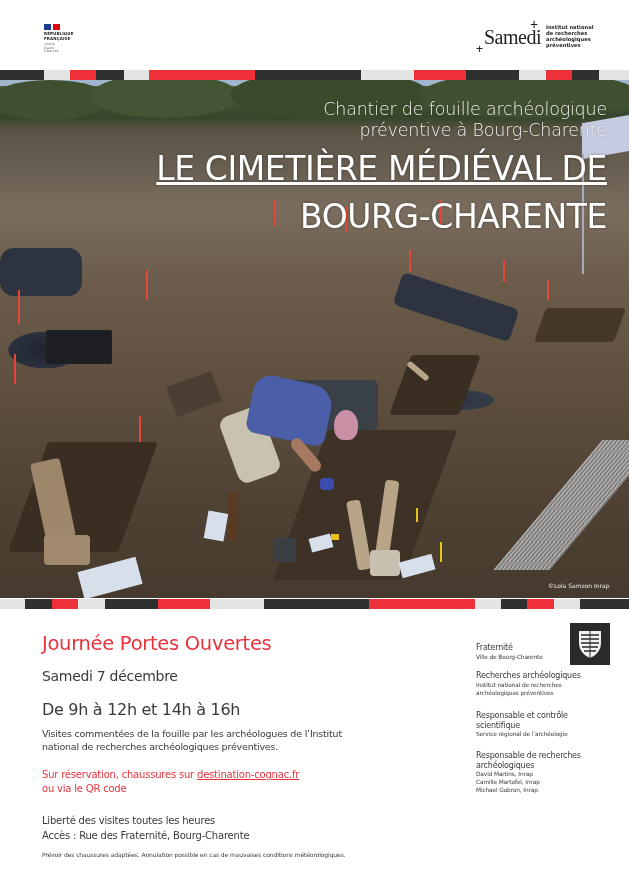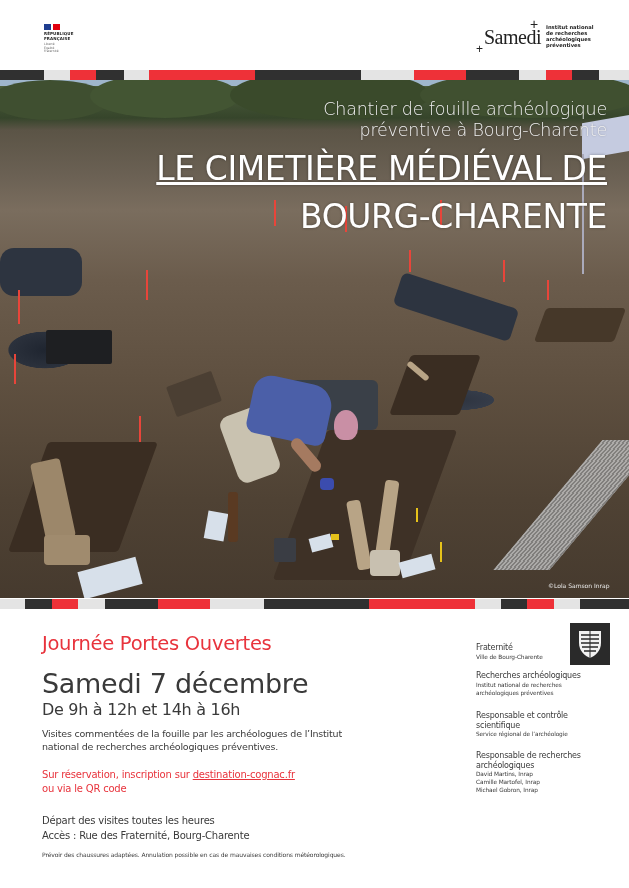--- a/index.html
+++ b/index.html
@@ -39,21 +39,21 @@
   .tent{position:absolute;background:#c5cbe0;}
   #sub1,#sub2{position:absolute;right:22px;color:#f0f0f0;font-size:17.5px;text-align:right;font-family:"DejaVu Sans",sans-serif;font-weight:300;text-shadow:0 0 2px rgba(0,0,0,.3);white-space:nowrap;letter-spacing:-.2px;}
   #sub1{top:99px;}
   #sub2{top:120px;}
   #title1,#title2{position:absolute;right:22px;color:#fff;font-size:33px;text-align:right;font-family:"DejaVu Sans",sans-serif;white-space:nowrap;letter-spacing:-.4px;text-shadow:0 0 3px rgba(0,0,0,.35);}
   #title1{top:149px;text-decoration:underline;}
   #title2{top:197px;}
   #credit{position:absolute;left:548px;top:582px;font-size:6px;color:#eee;}
   
   #jpo{left:42px;top:632px;font-size:19.5px;color:#e8333c;letter-spacing:-.3px;}
-  #date{left:42px;top:668px;font-size:27px;color:#3a3a3a;letter-spacing:-.3px;}
+  #date{left:42px;top:668px;font-size:14px;color:#3a3a3a;letter-spacing:-.3px;}
   #hours{left:42px;top:700px;font-size:16px;color:#3a3a3a;letter-spacing:-.3px;}
   #visits{left:42px;top:728px;width:320px;font-size:9.5px;line-height:12.5px;color:#3a3a3a;letter-spacing:-.2px;}
   #reserve{left:42px;top:768px;width:320px;font-size:10px;line-height:13.5px;color:#e8333c;letter-spacing:-.2px;}
   #reserve a{color:#e8333c;text-decoration:underline;}
   #depart{left:42px;top:815px;font-size:10px;color:#3a3a3a;letter-spacing:-.2px;}
   #acces{left:42px;top:830px;font-size:10px;color:#3a3a3a;letter-spacing:-.2px;}
   #note{left:42px;top:851px;font-size:6px;color:#3a3a3a;letter-spacing:-.1px;white-space:nowrap;}
   
   #crest{left:570px;top:623px;width:40px;height:42px;background:#2a2a2a;display:flex;align-items:center;justify-content:center;}
   .rc{position:absolute;left:476px;width:150px;color:#3a3a3a;}
@@ -183,24 +183,24 @@
     <span style="width: 27px; background: rgb(238, 49, 56);"></span>
     <span style="width: 26px; background: rgb(228, 228, 228);"></span>
     <span style="width: 49px; background: rgb(48, 48, 48);"></span>
   </div>
 
 <div id="jpo" class="abs">Journée Portes Ouvertes</div>
 <div id="date" class="abs">Samedi 7 décembre</div>
 <div id="hours" class="abs">De 9h à 12h et 14h à 16h</div>
 <div id="visits" class="abs">Visites commentées de la fouille par les archéologues de l’Institut national de recherches archéologiques préventives.</div>
 <div id="reserve" class="abs">
-  <span>Sur réservation, inscription sur </span><a>destination-cognac.fr</a><br>
+  <span>Sur réservation, chaussures sur </span><a>destination-cognac.fr</a><br>
   <span>ou via le QR code</span>
 </div>
-<div id="depart" class="abs">Départ des visites toutes les heures</div>
+<div id="depart" class="abs">Liberté des visites toutes les heures</div>
 <div id="acces" class="abs">Accès : Rue des Fraternité, Bourg-Charente</div>
 <div id="note" class="abs">Prévoir des chaussures adaptées. Annulation possible en cas de mauvaises conditions météorologiques.</div>
 
 <div id="crest" class="abs">
   <svg width="26" height="30" viewBox="0 0 26 30">
     <path d="M2 2 H24 V14 C24 22 18 27 13 29 C8 27 2 22 2 14 Z" fill="#f2f2f2"></path>
     <path d="M4 6 H22 M4 10 H22 M4 14 H22 M5 18 H21 M7 22 H19" stroke="#2a2a2a" stroke-width="1.6"></path>
     <path d="M13 2 V29" stroke="#2a2a2a" stroke-width="1"></path>
   </svg>
 </div>

